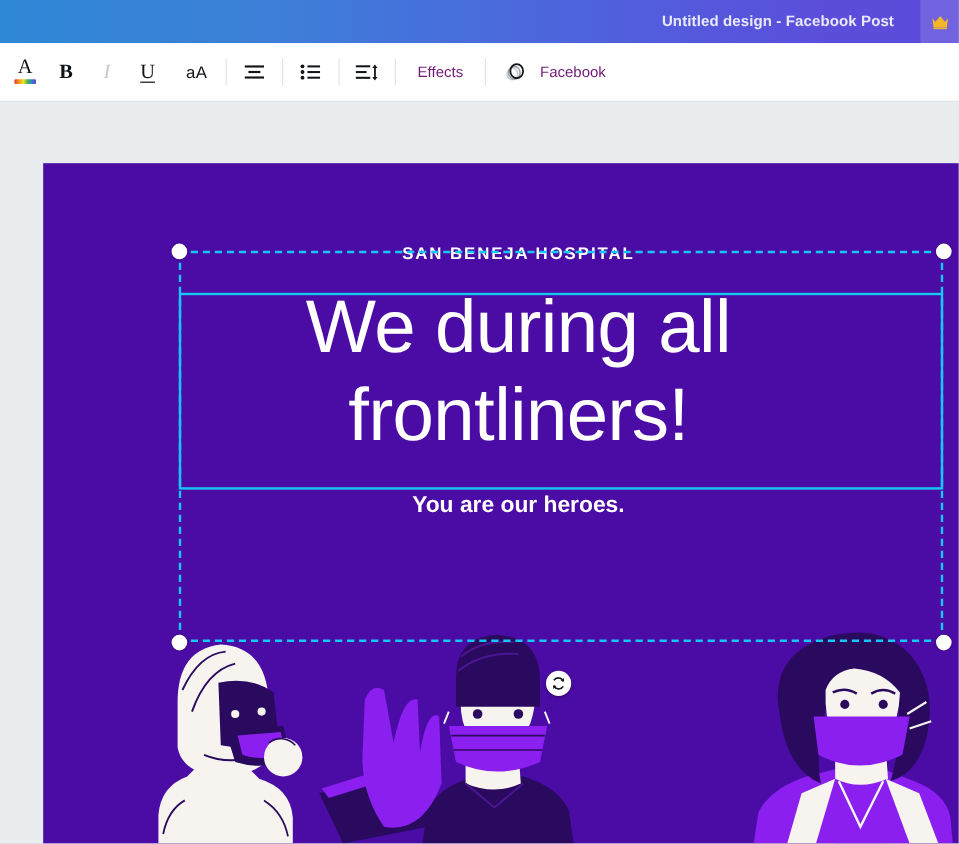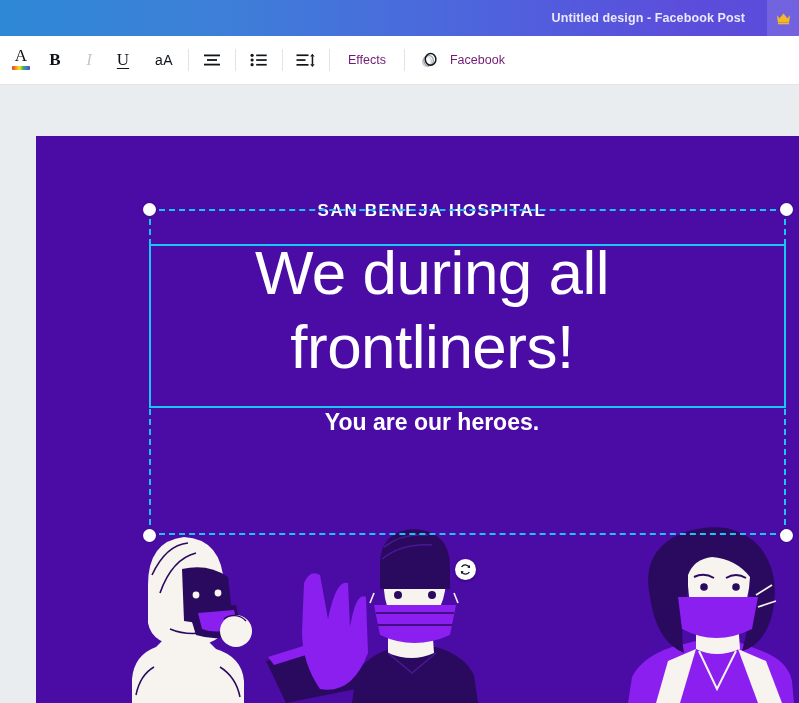--- a/index.html
+++ b/index.html
@@ -99,21 +99,21 @@
   }
 
   
   .design-text {
     position: absolute; left: 77px; top: 58px;
     width: 638px;
     text-align: center;
     color: #ffffff;
   }
   .d-eyebrow {
-    font-size: 17px;
+    font-size: 14px;
     font-weight: 700;
     letter-spacing: 1.6px;
     line-height: 22px;
     padding-top: 6px;
   }
   .d-headline {
     font-size: 62px;
     font-weight: 400;
     line-height: 74px;
     letter-spacing: -0.5px;
@@ -122,21 +122,21 @@
   }
   .d-body {
     font-size: 21.5px;
     font-weight: 400;
     line-height: 30px;
     margin-top: 22px;
     white-space: pre-line;
     color: #f3f0fb;
   }
   .d-closing {
-    font-size: 23px;
+    font-size: 19px;
     font-weight: 700;
     line-height: 28px;
     margin-top: 24px;
   }
 
   
   .sel-dashed {
     position: absolute;
     left: 113px; top: 73px;
     width: 637px; height: 326px;

